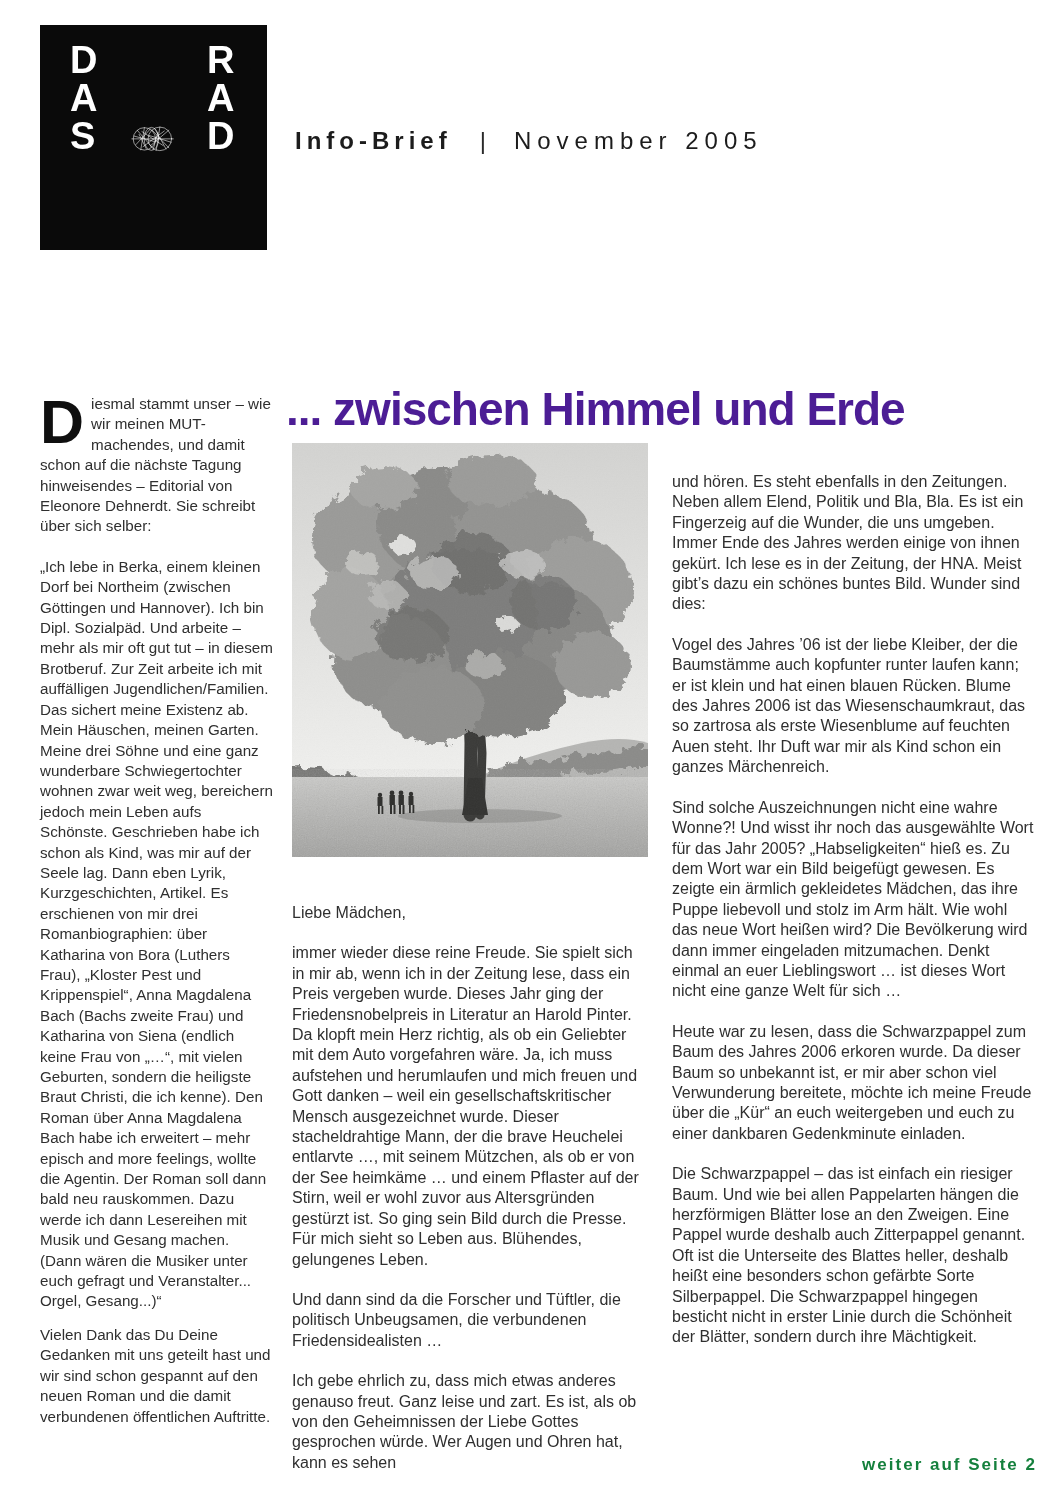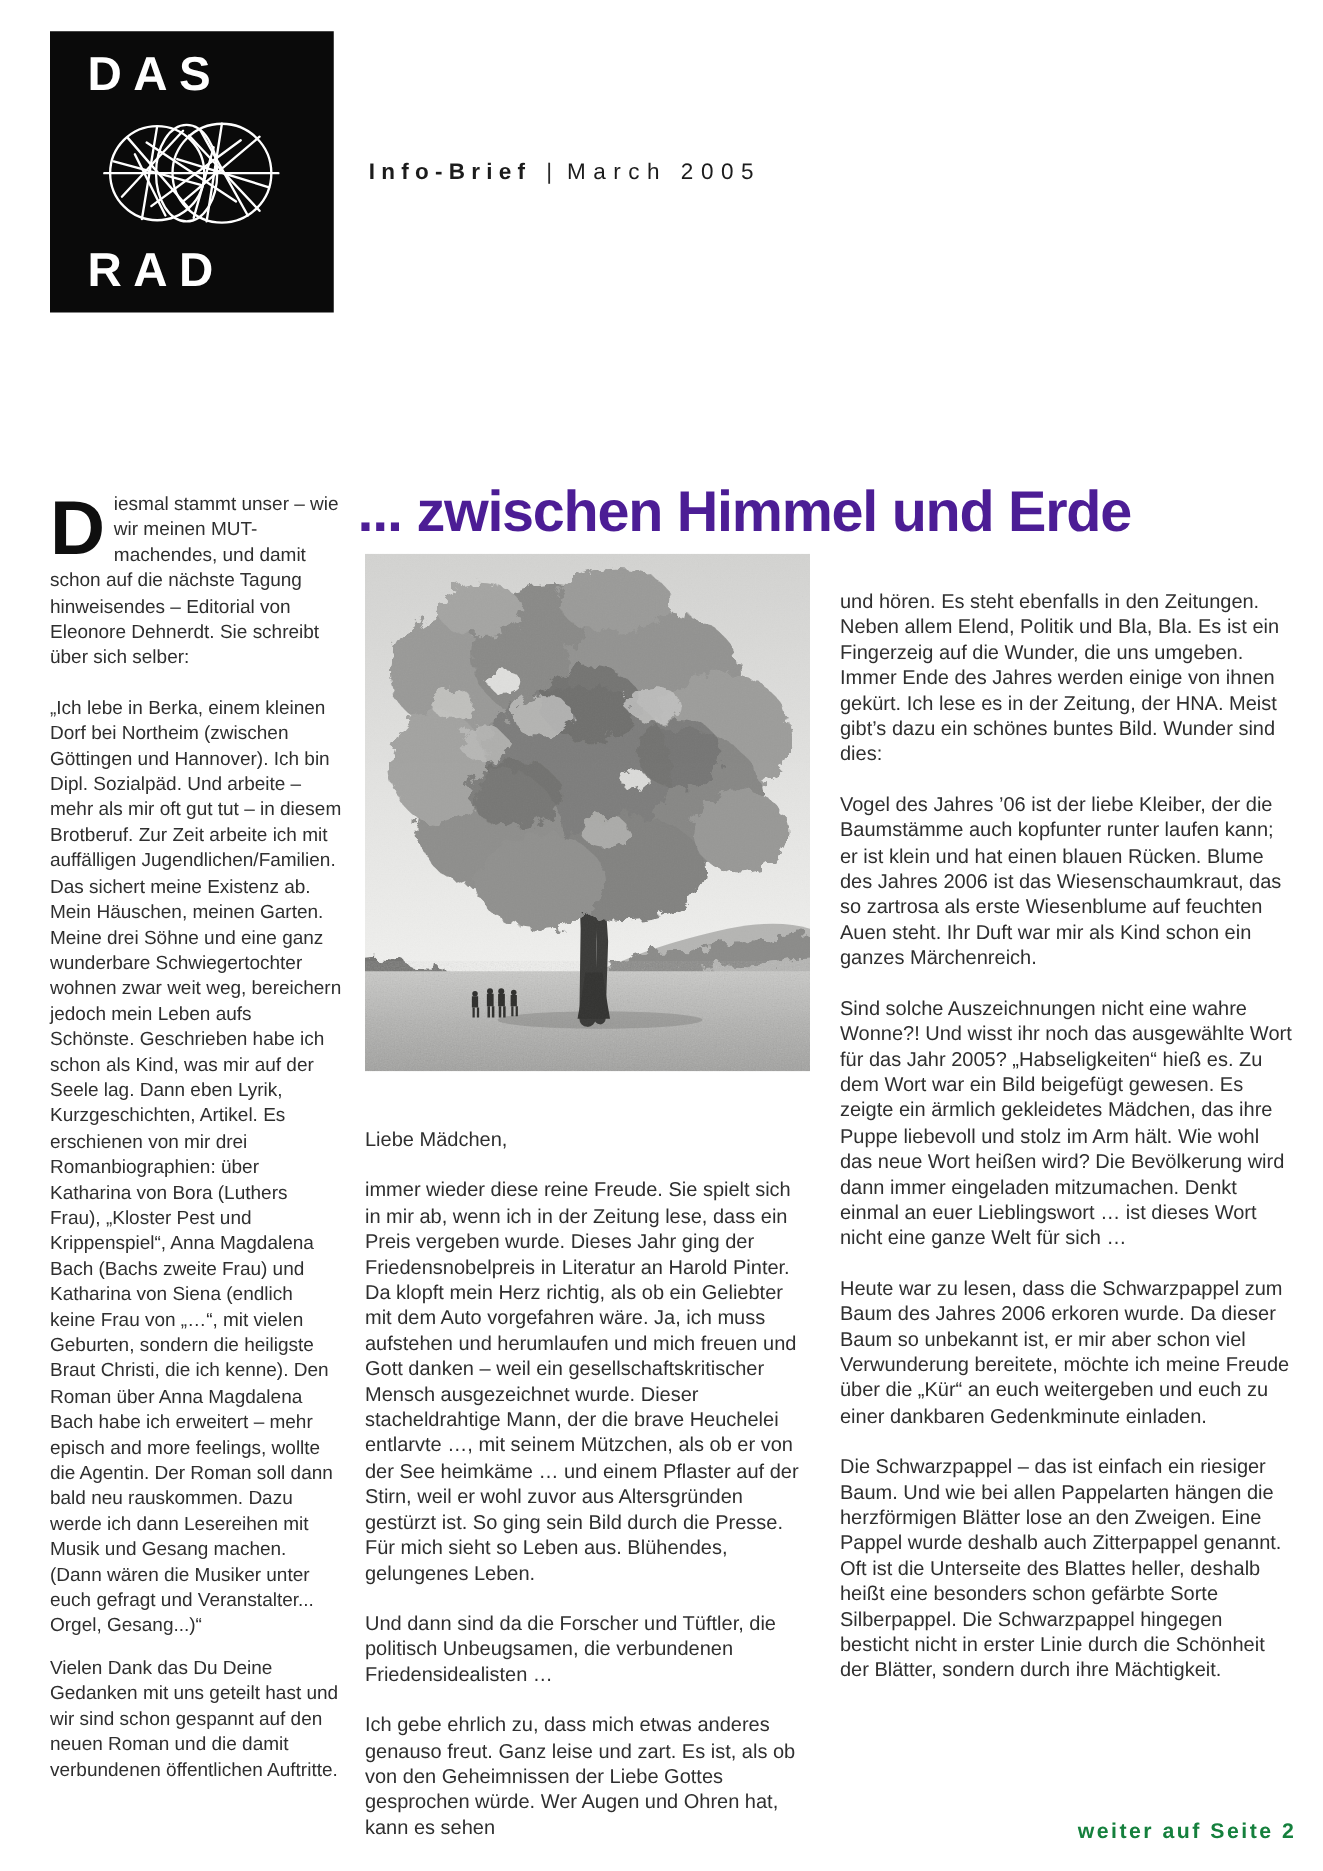--- a/index.html
+++ b/index.html
@@ -6,33 +6,33 @@
   html,body { background:#ffffff; }
   body { font-family:"Liberation Sans", sans-serif; color:#2f2f2f; }
   .page {
     position:relative; width:1058px; height:1497px; margin:0 auto;
     background:#ffffff; overflow:hidden;
   }
 
   
   .logo-box {
     position:absolute; left:40px; top:25px; width:227px; height:225px;
-    background:#0a0a0a; display:flex; flex-direction:column;
+    background:#0a0a0a; display:flex; flex-direction:row;
     justify-content:space-between; padding:16px 0 14px 0;
   }
   .logo-row {
     display:flex; justify-content:space-between; padding:0 30px;
     color:#ffffff; font-weight:bold; font-size:38px; line-height:1;
   }
   .logo-wheel { align-self:center; width:160px; height:100px; }
 
   .masthead-meta {
     position:absolute; left:295px; top:127px;
-    display:flex; align-items:flex-start; gap:12px;
-    font-size:18px; color:#1c1c1c;
+    display:flex; align-items:flex-start; gap:28px;
+    font-size:24px; color:#1c1c1c;
   }
   .masthead-meta .issue-label { font-weight:bold; letter-spacing:5px; }
   .masthead-meta .separator   { font-weight:normal; color:#2a2a2a; }
   .masthead-meta .issue-date  { font-weight:normal; letter-spacing:6px; }
 
   
   .headline {
     position:absolute; left:286px; top:386px;
     font-size:46px; font-weight:bold; letter-spacing:-1px;
     color:#4c1d95; white-space:nowrap; line-height:1;
@@ -89,21 +89,21 @@
       <line x1="50" y1="80" x2="126" y2="24"></line>
       <line x1="36" y1="36" x2="62" y2="88"></line>
       <line x1="103" y1="30" x2="86" y2="90"></line>
     </svg>
     <div class="logo-row">R A D</div>
   </div>
 
   <div class="masthead-meta">
     <span class="issue-label">Info-Brief</span>
     <span class="separator">|</span>
-    <span class="issue-date">March 2005</span>
+    <span class="issue-date">November 2005</span>
   </div>
 
   <h1 class="headline">... zwischen Himmel und Erde</h1>
 
   <div class="col col-left">
     <p><span class="dropcap">D</span><span>iesmal stammt unser – wie wir meinen MUT-machendes, und damit schon auf die nächste Tagung hinweisendes – Editorial von Eleonore Dehnerdt. Sie schreibt über sich selber:</span></p>
     <p class="quote-para">„Ich lebe in Berka, einem kleinen Dorf bei Northeim (zwischen Göttingen und Hannover). Ich bin Dipl. Sozialpäd. Und arbeite – mehr als mir oft gut tut – in diesem Brotberuf. Zur Zeit arbeite ich mit auffälligen Jugendlichen/Familien. Das sichert meine Existenz ab. Mein Häuschen, meinen Garten. Meine drei Söhne und eine ganz wunderbare Schwiegertochter wohnen zwar weit weg, bereichern jedoch mein Leben aufs Schönste. Geschrieben habe ich schon als Kind, was mir auf der Seele lag. Dann eben Lyrik, Kurzgeschichten, Artikel. Es erschienen von mir drei Romanbiographien: über Katharina von Bora (Luthers Frau), „Kloster Pest und Krippenspiel“, Anna Magdalena Bach (Bachs zweite Frau) und Katharina von Siena (endlich keine Frau von „…“, mit vielen Geburten, sondern die heiligste Braut Christi, die ich kenne). Den Roman über Anna Magdalena Bach habe ich erweitert – mehr episch and more feelings, wollte die Agentin. Der Roman soll dann bald neu rauskommen. Dazu werde ich dann Lesereihen mit Musik und Gesang machen. (Dann wären die Musiker unter euch gefragt und Veranstalter... Orgel, Gesang...)“</p>
     <p>Vielen Dank das Du Deine Gedanken mit uns geteilt hast und wir sind schon gespannt auf den neuen Roman und die damit verbundenen öffentlichen Auftritte.</p>
   </div>
 

